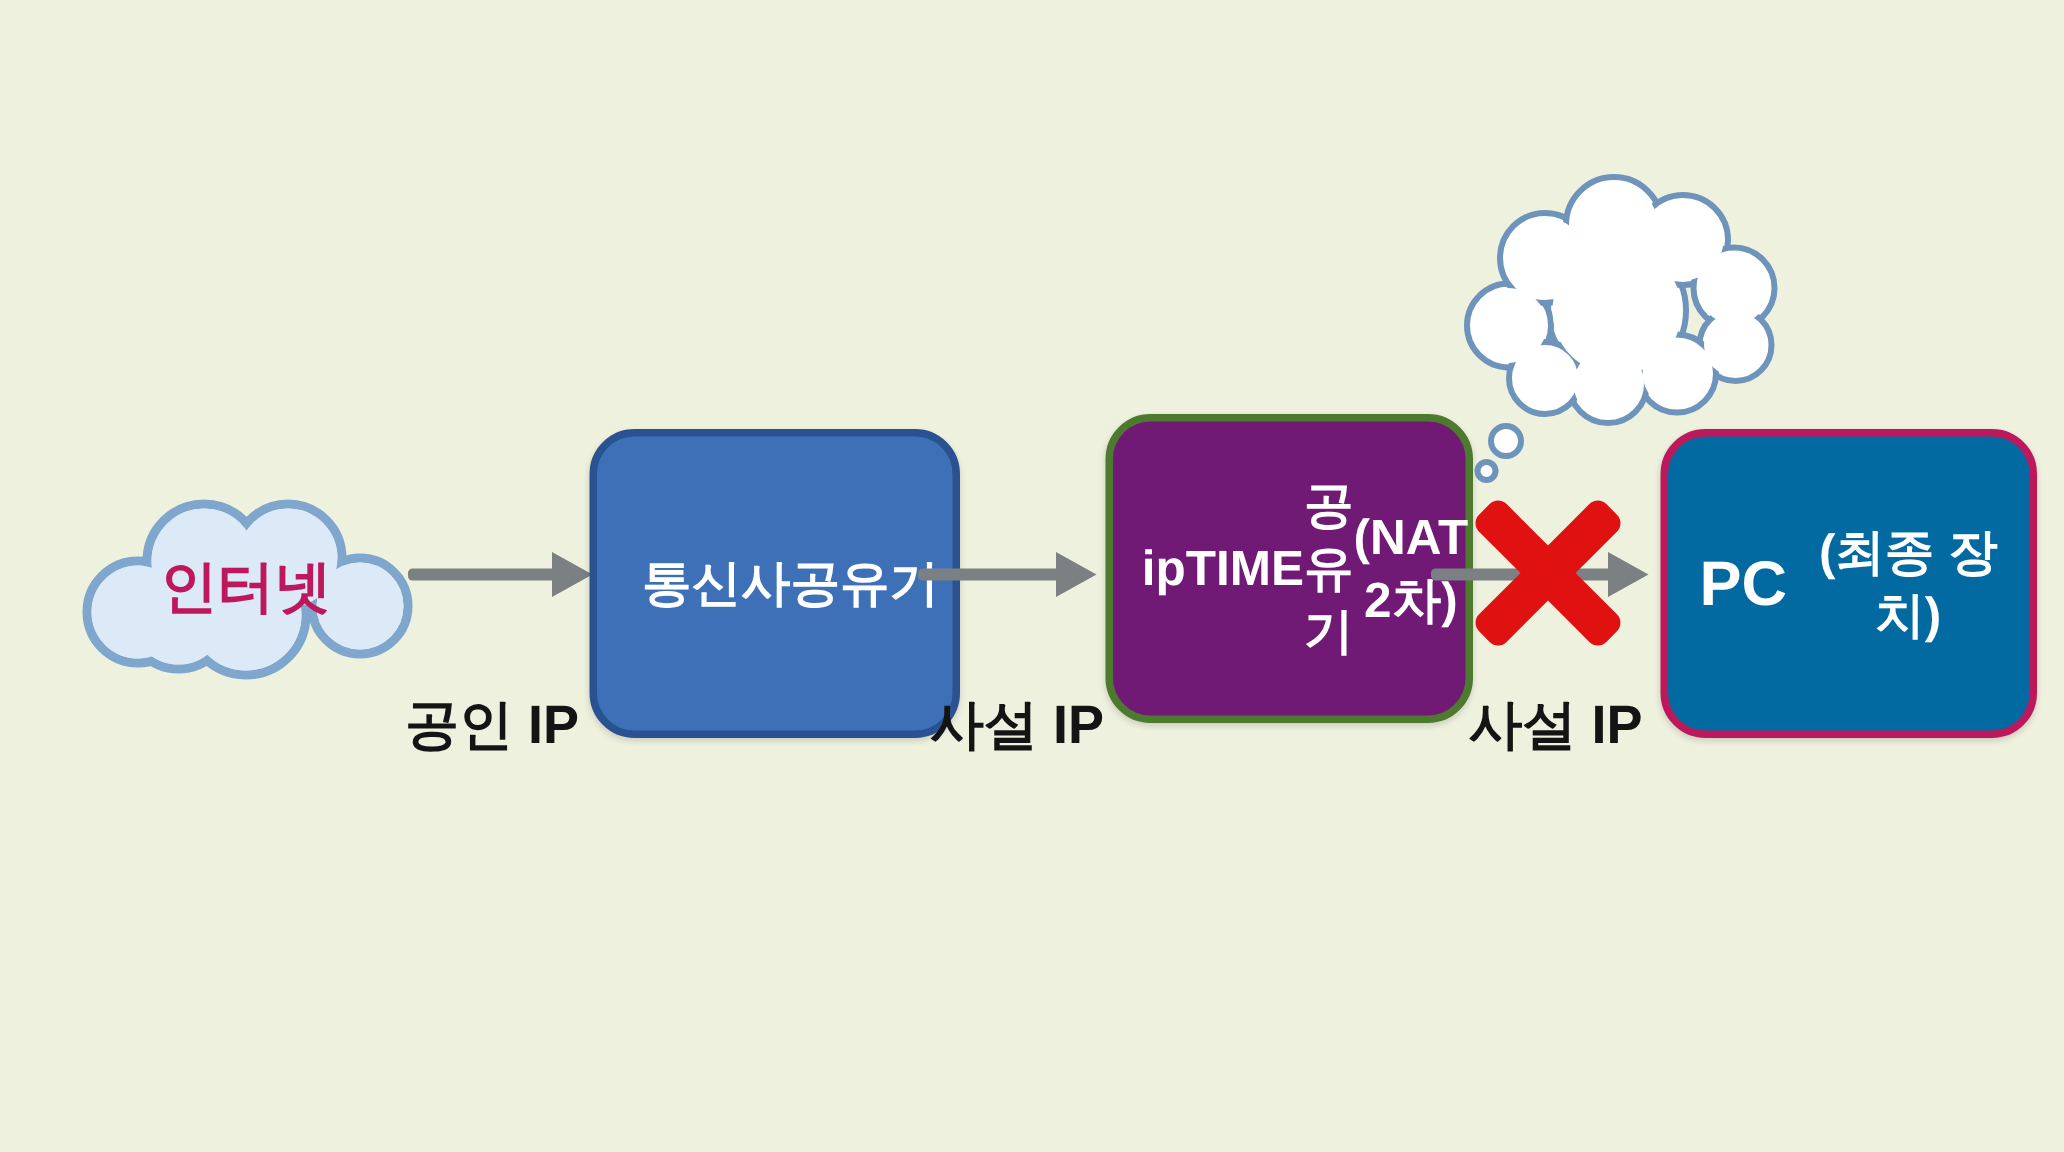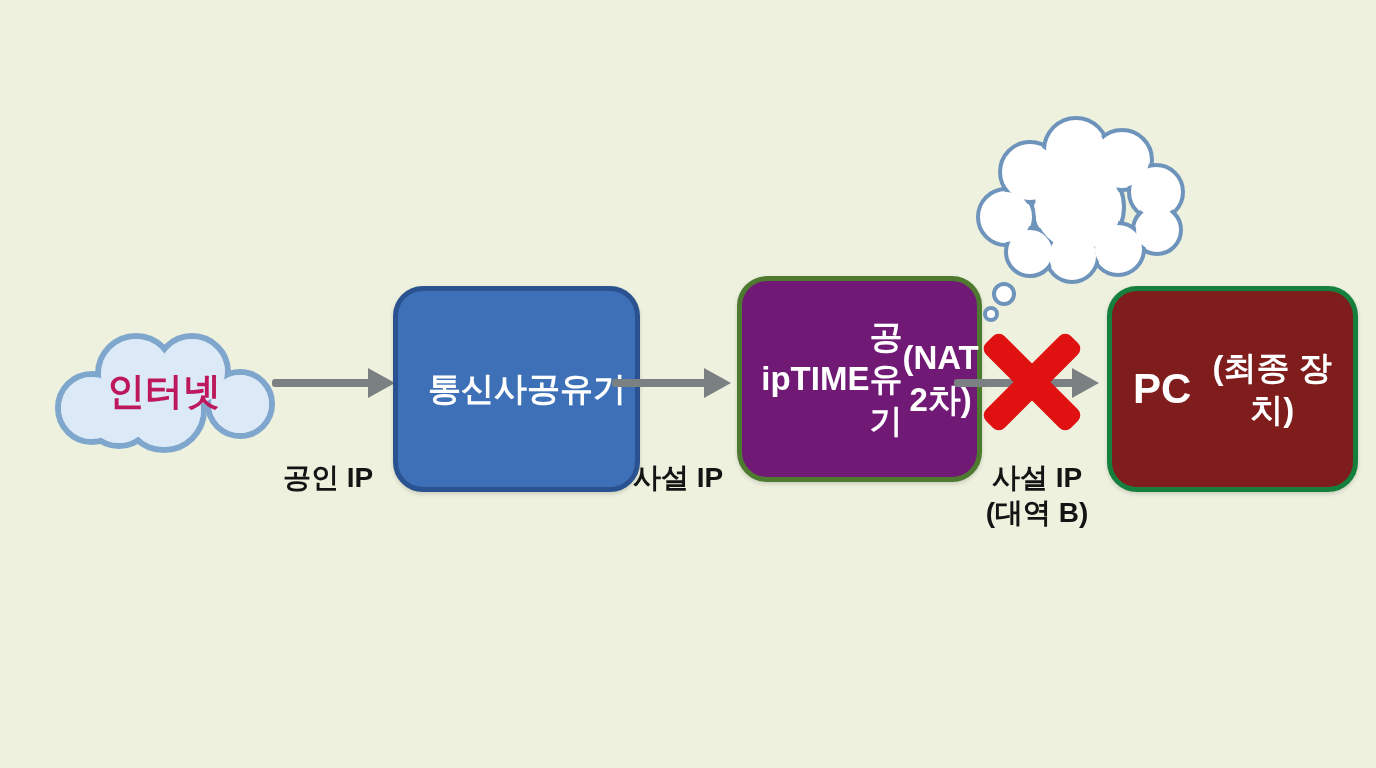--- a/index.html
+++ b/index.html
@@ -30,21 +30,21 @@
     background:#3e70b8;border:5px solid #2a5290;
     box-shadow:0 2px 4px rgba(0,0,0,0.15);
   }
   .node-iptime{
     left:737px;top:276px;width:214px;height:196px;
     background:#701a75;border:5px solid #4d7a2e;
     box-shadow:0 2px 4px rgba(0,0,0,0.15);
   }
   .node-pc{
     left:1107px;top:286px;width:220px;height:196px;
-    background:#7f1d1d;border:5px solid #15803d;
+    background:#0369a1;border:5px solid #be185d;
     box-shadow:0 2px 4px rgba(0,0,0,0.15);
   }
   
   .cloud-wrap{position:absolute;left:44px;top:312px;width:240px;height:150px;}
   .cloud-label{
     position:absolute;left:44px;top:366px;width:240px;
     text-align:center;font-size:38px;font-weight:bold;color:#be185d;
   }
   
   .arrow-line{
@@ -52,21 +52,21 @@
   }
   .arrow-head{
     position:absolute;width:0;height:0;
     border-top:15px solid transparent;
     border-bottom:15px solid transparent;
     border-left:27px solid #7b8083;
   }
   
   .edge-label{
     position:absolute;width:150px;text-align:center;
-    font-size:28px;font-weight:bold;color:#141414;line-height:1.25;
+    font-size:36px;font-weight:bold;color:#141414;line-height:1.25;
   }
   
   .redx{position:absolute;left:972px;top:326px;width:120px;height:112px;}
   .redx .bar{
     position:absolute;left:0;top:43px;width:120px;height:26px;
     background:#e01111;border-radius:8px;
   }
   .redx .bar1{transform:rotate(45deg);}
   .redx .bar2{transform:rotate(-45deg);}
   
@@ -122,21 +122,20 @@
   <div class="node node-iptime">
     <div class="l">ipTIME</div>
     <div class="l">공유기</div>
     <div class="l">(NAT 2차)</div>
   </div>
 
   <div class="arrow-line" style="left:954px;top:379px;width:122px;"></div>
   <div class="arrow-head" style="left:1072px;top:368px;"></div>
   <div class="edge-label" style="left:962px;top:460px;">
     <div>사설 IP</div>
-    <div>(대역 B)</div>
   </div>
 
   <div class="redx">
     <div class="bar bar1"></div>
     <div class="bar bar2"></div>
   </div>
 
   <div class="node node-pc">
     <div class="l-big">PC</div>
     <div class="l">(최종 장치)</div>

